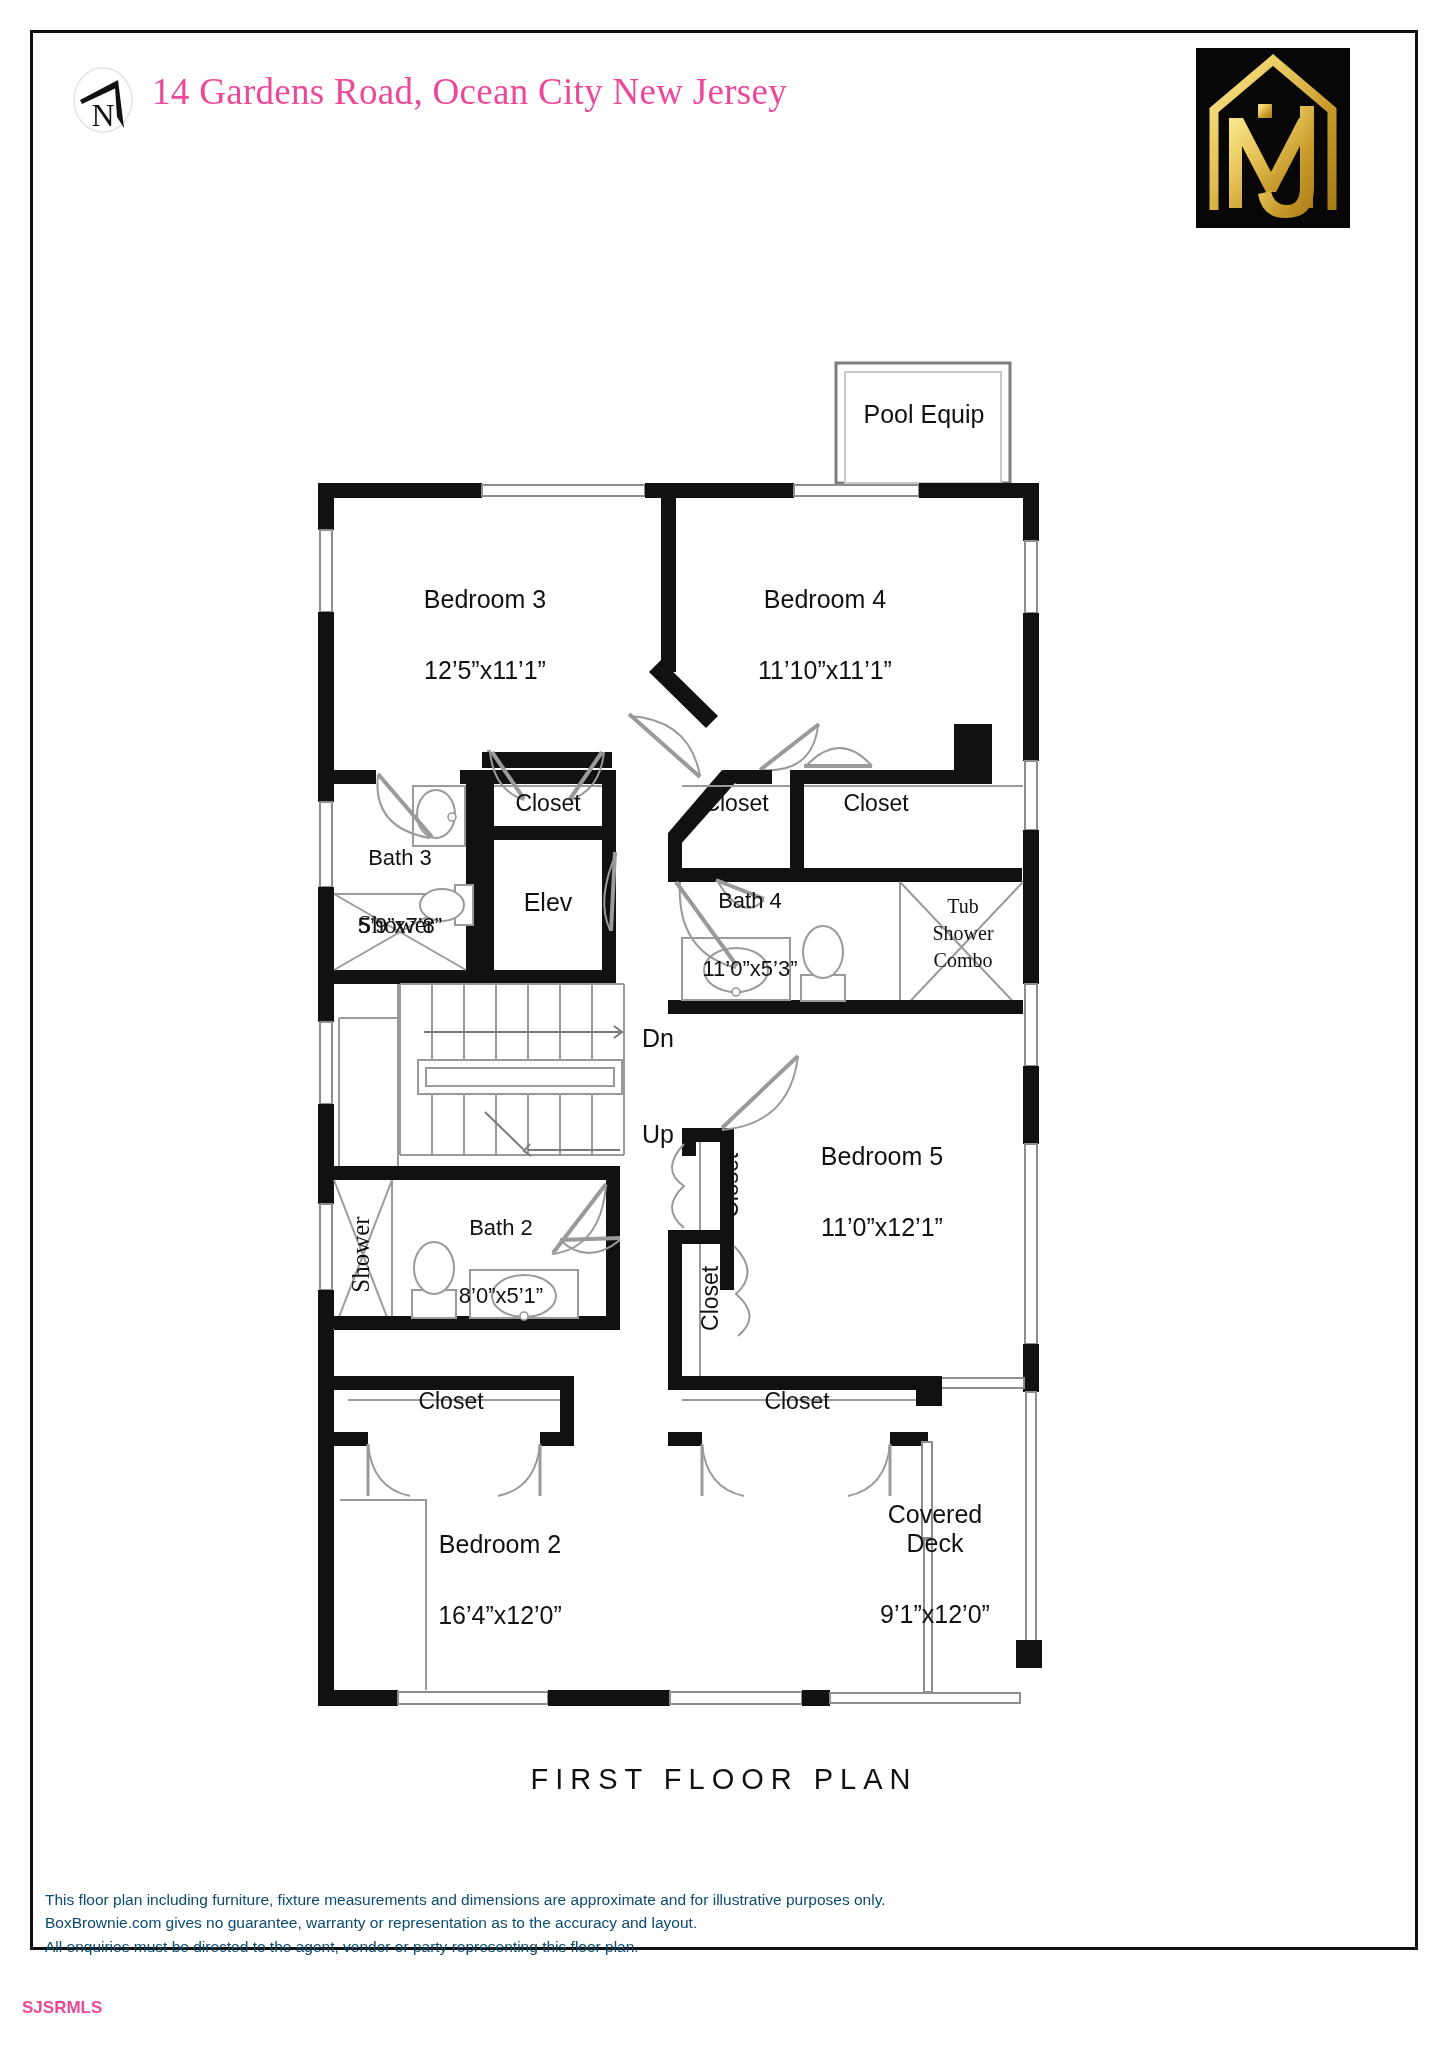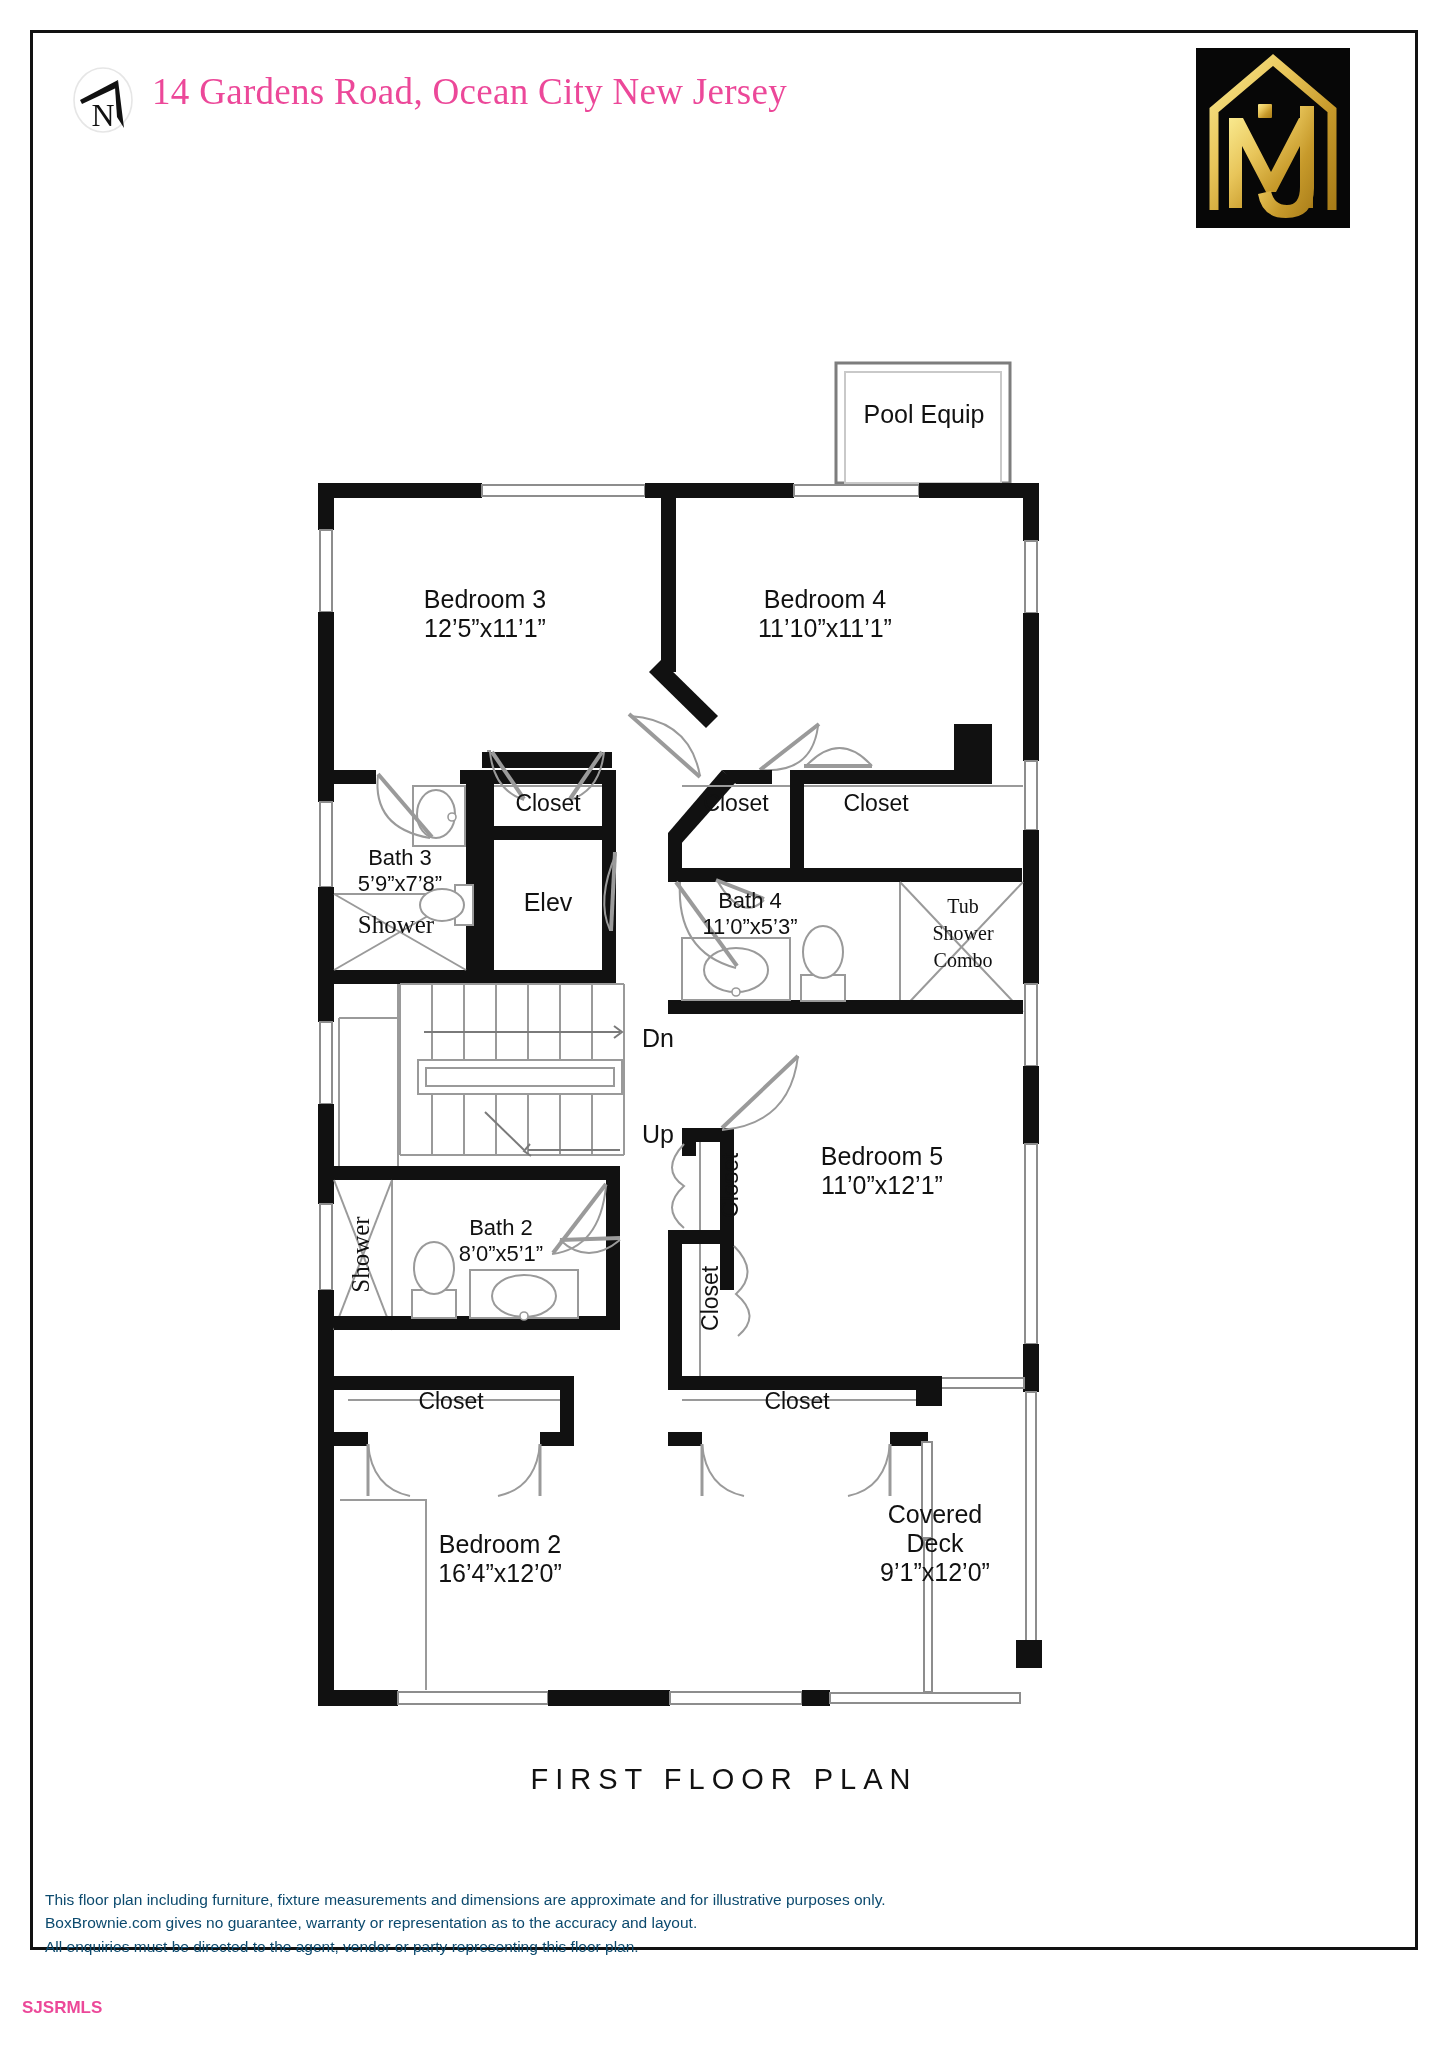--- a/index.html
+++ b/index.html
@@ -13,21 +13,21 @@
   .logo{position:absolute;left:1196px;top:48px;width:154px;height:180px;background:#070707;}
   .logo svg{display:block;}
 
   
   .plan{position:absolute;left:0;top:0;width:1448px;height:2048px;pointer-events:none;}
   .plan svg{position:absolute;left:0;top:0;}
 
   
   .lbl{position:absolute;color:#111;text-align:center;line-height:1.16;white-space:nowrap;}
   .lbl .nm{font-size:25px;}
-  .lbl .dim{font-size:25px;}
+  .lbl .dim{font-size:25px;margin-top:42px;}
   .lbl.small .nm{font-size:22px;}
   .lbl.small .dim{font-size:22px;}
   .lbl.closet{font-size:23px;border:0;}
   .serif{font-family:"Liberation Serif",serif;}
   .vert{transform:rotate(-90deg);transform-origin:center center;}
 
   
   .floorname{position:absolute;left:0;right:0;top:1763px;text-align:center;font-size:29px;letter-spacing:7px;color:#111;}
 
   

